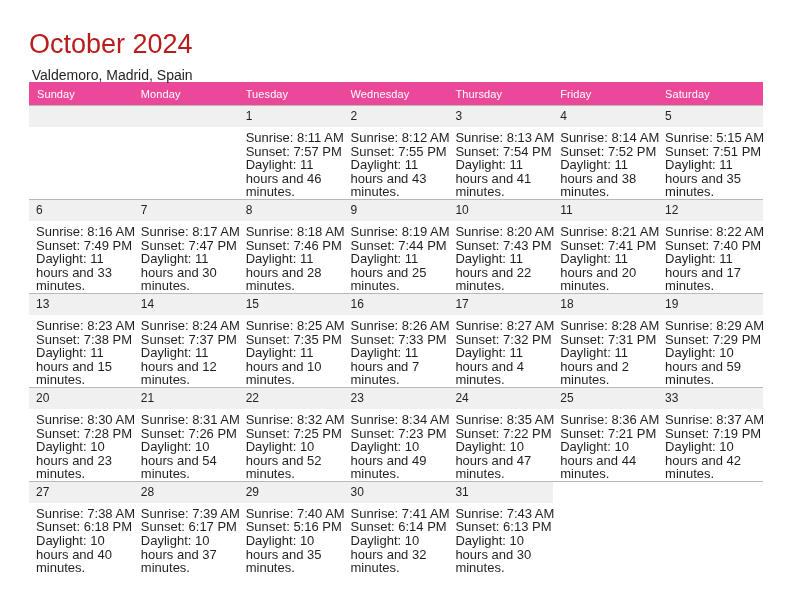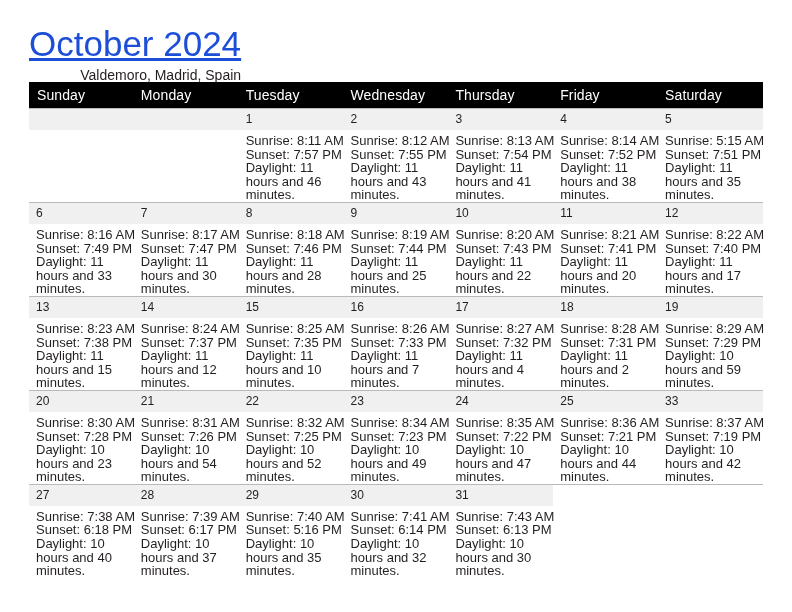--- a/index.html
+++ b/index.html
@@ -64,45 +64,44 @@
     border-left: 34px solid #156ead;
     border-bottom: 18px solid transparent;
     border-top: 0 solid transparent;
   }
   .titles {
     text-align: right;
     flex: 0 0 auto;
     padding-top: 0;
   }
   .month-title {
-    font-size: 35px;
-    color: #1d4ed8;
+    font-size: 27px;
+    color: #b91c1c;
     line-height: 32px;
     white-space: nowrap;
-    text-decoration: underline;
   }
   .location {
     font-size: 14px;
     color: #231f20;
     line-height: 20px;
     margin-top: 5px;
     white-space: nowrap;
   }
 
   
   .calendar {
     margin-top: 14px;
     width: 734px;
     border-collapse: collapse;
     table-layout: fixed;
   }
   .calendar th {
-    background: #000000;
+    background: #ec4899;
     color: #ffffff;
-    font-size: 14px;
+    font-size: 11px;
     font-weight: normal;
     text-align: left;
     padding: 5px 0 5px 7px;
     height: 13px;
     border: none;
     letter-spacing: .1px;
   }
   .calendar td {
     width: 104.8px;
     height: 73px;

